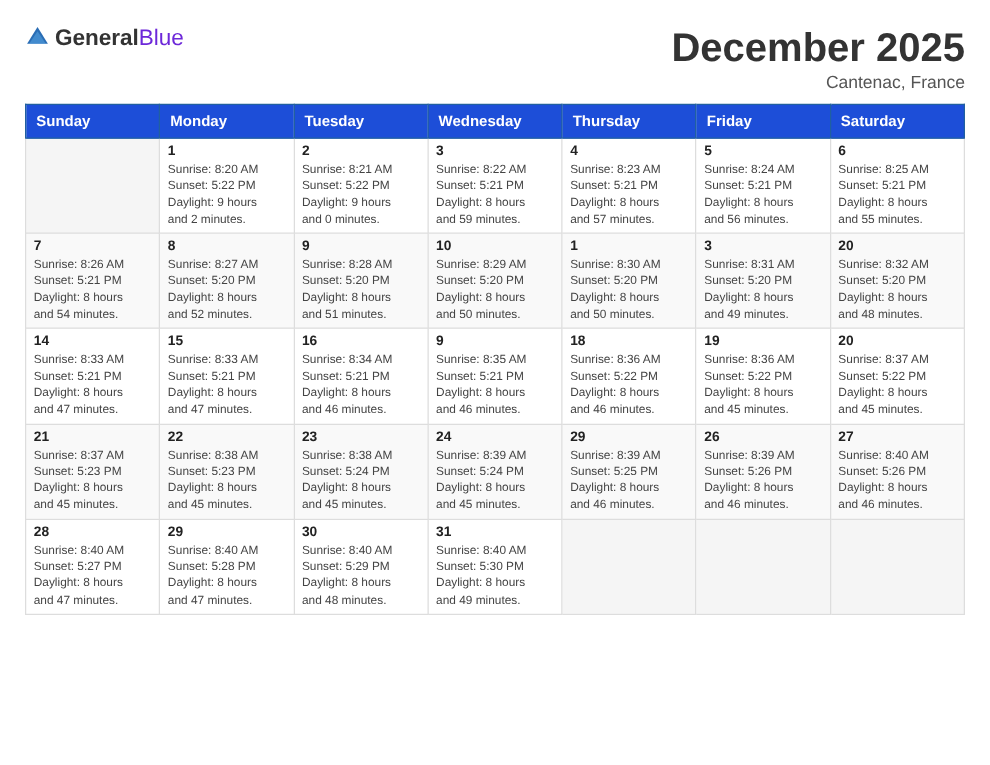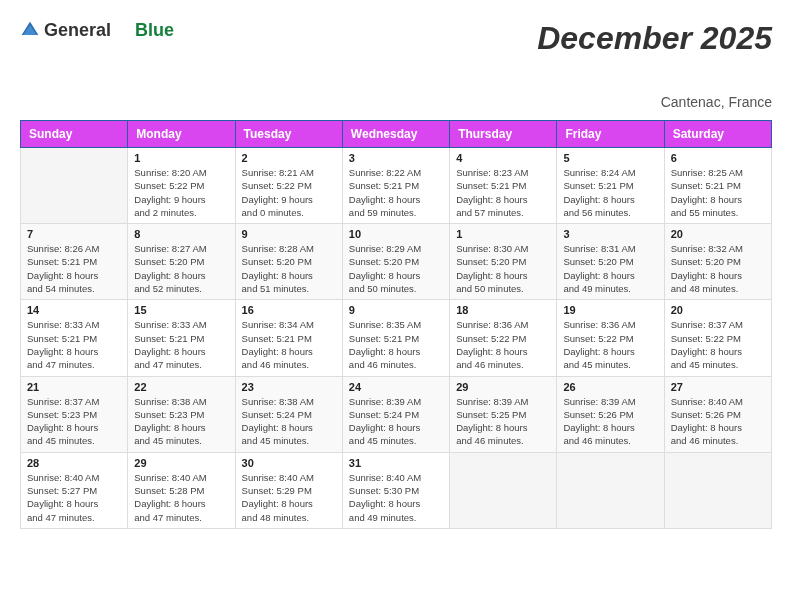--- a/index.html
+++ b/index.html
@@ -23,51 +23,48 @@
       text-align: right;
     }
     .logo-text-general {
       font-size: 18px;
       font-weight: bold;
       color: #333;
       line-height: 1;
     }
     .logo-text-blue {
       font-size: 18px;
-      font-weight: bold;
-      color: #15803d;
+      font-weight: normal;
+      color: #6d28d9;
       line-height: 1;
-      padding-left: 24px;
     }
     .logo-icon {
       display: inline-block;
       width: 20px;
       height: 20px;
     }
     .title-block {
       text-align: right;
     }
     .month-title {
       font-size: 32px;
       font-weight: bold;
       color: #333;
-      font-style: italic;
     }
     .location {
       font-size: 14px;
       color: #555;
-      margin-top: 37px;
     }
     .calendar {
       width: 100%;
       border-collapse: collapse;
       border: 1px solid #ccc;
     }
     .calendar th {
-      background: #d946ef;
+      background: #1d4ed8;
       color: #fff;
       font-size: 12px;
       font-weight: bold;
       padding: 6px 8px;
       text-align: left;
       border: 1px solid #2060a0;
     }
     .calendar td {
       vertical-align: top;
       padding: 4px 6px;

